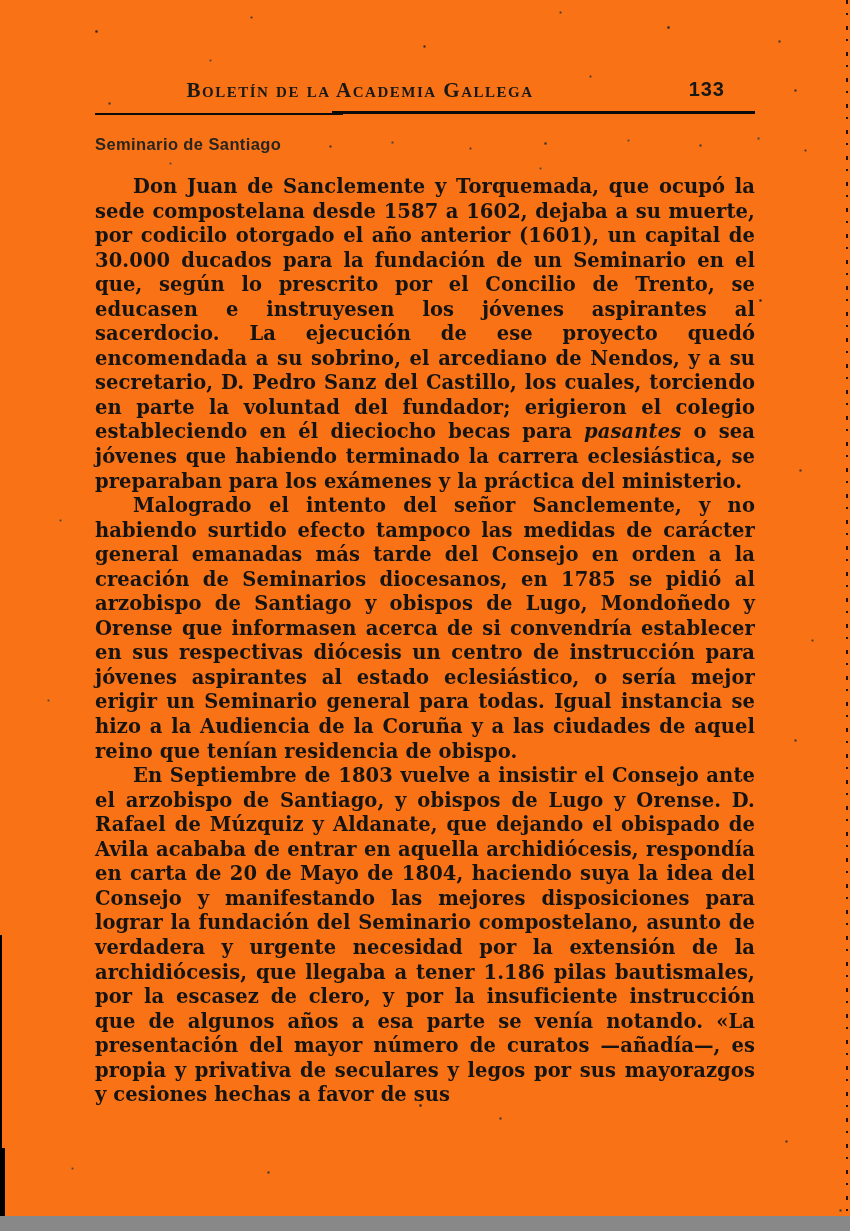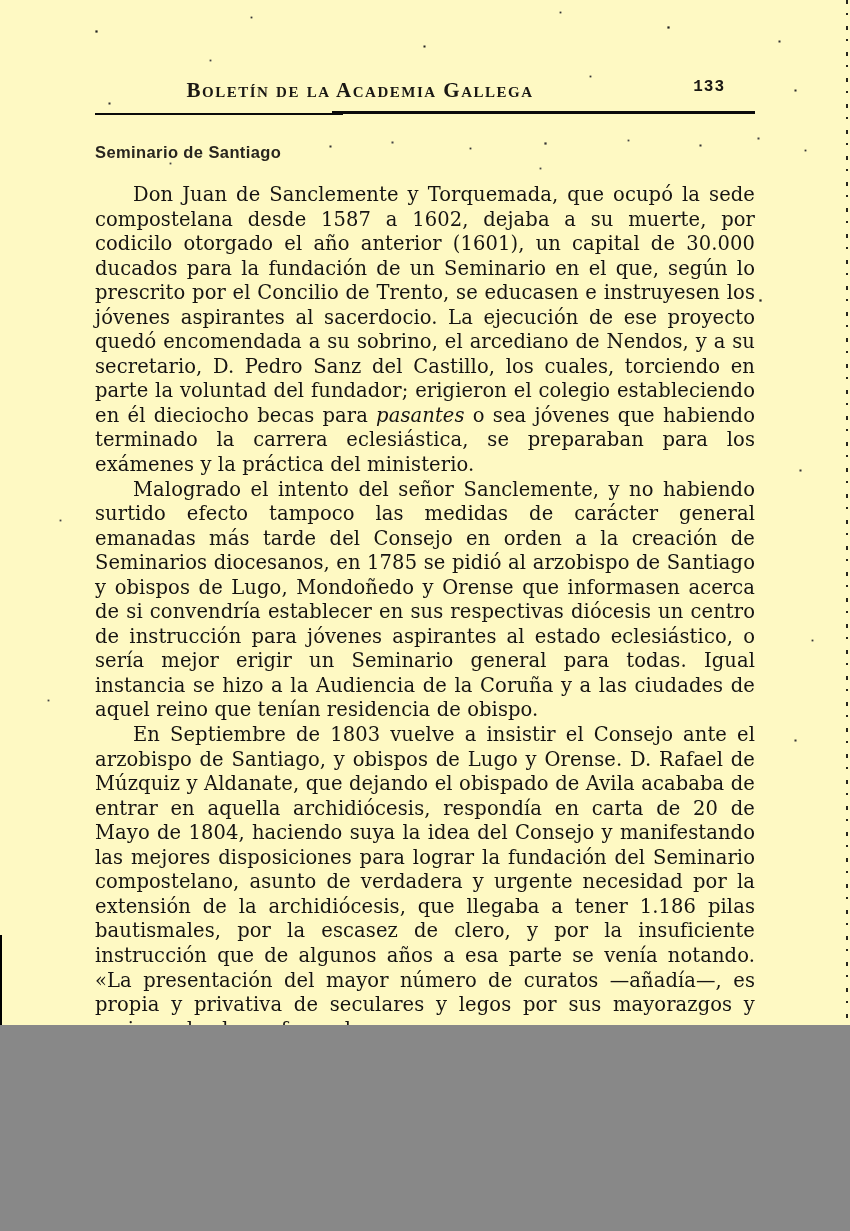--- a/index.html
+++ b/index.html
@@ -1,20 +1,20 @@
 <!DOCTYPE html>
 <html><head>
 <meta charset="utf-8">
 <style>
   html,body{margin:0;padding:0;}
   body{background:#888;}
   .page{
     position:relative;
-    width:850px;height:1025px;
-    background:#fef9c3;
+    width:850px;height:1216px;
+    background:#f97316;
     overflow:hidden;
     font-family:"DejaVu Serif", serif;
     color:#161412;
   }
   .content{
     position:absolute;left:95px;top:0;width:660px;
   }
   
   .header-row{
     position:relative;
@@ -26,46 +26,47 @@
     font-family:"Liberation Serif", serif;
     font-variant:small-caps;
     font-weight:700;
     font-size:21px;
     letter-spacing:1.5px;
     white-space:nowrap;
     color:#1a1814;
   }
   .page-number{
     position:absolute;right:30px;top:0;
-    font-family:Liberation Mono, monospace;
-    font-size:16px;
+    font-family:Liberation Sans, sans-serif;
+    font-size:20px;
     font-weight:600;
     letter-spacing:1px;
     color:#1a1814;
   }
   
   .rule-wrap{position:relative;height:5px;margin-top:9px;}
   .rule-left{position:absolute;left:0;top:2px;width:248px;height:2px;background:#0b0b0b;}
   .rule-right{position:absolute;left:237px;top:0;width:423px;height:3px;background:#0b0b0b;}
   
   .section-heading{
-    margin-top:27px;
+    margin-top:19px;
     font-family:"Liberation Sans", sans-serif;
     font-weight:700;
     font-size:16.5px;
     letter-spacing:0.4px;
     color:#28251f;
   }
   
   .body-text{
     margin-top:21px;
     font-size:19.5px;
     line-height:24.55px;
     letter-spacing:0.1px;
     text-align:justify;
+    font-weight:bold;
   }
   .body-text p{margin:0;text-indent:38px;}
   .body-text i{font-style:italic;}
   
   .edge-right{
     position:absolute;top:0;right:2px;width:2px;height:100%;
     background:repeating-linear-gradient(180deg,#000 0 4px,transparent 4px 13px,#000 13px 15px,transparent 15px 26px);
     opacity:.85;
   }
   .edge-left-thin{position:absolute;left:0;top:935px;width:2px;height:296px;background:#000;}

